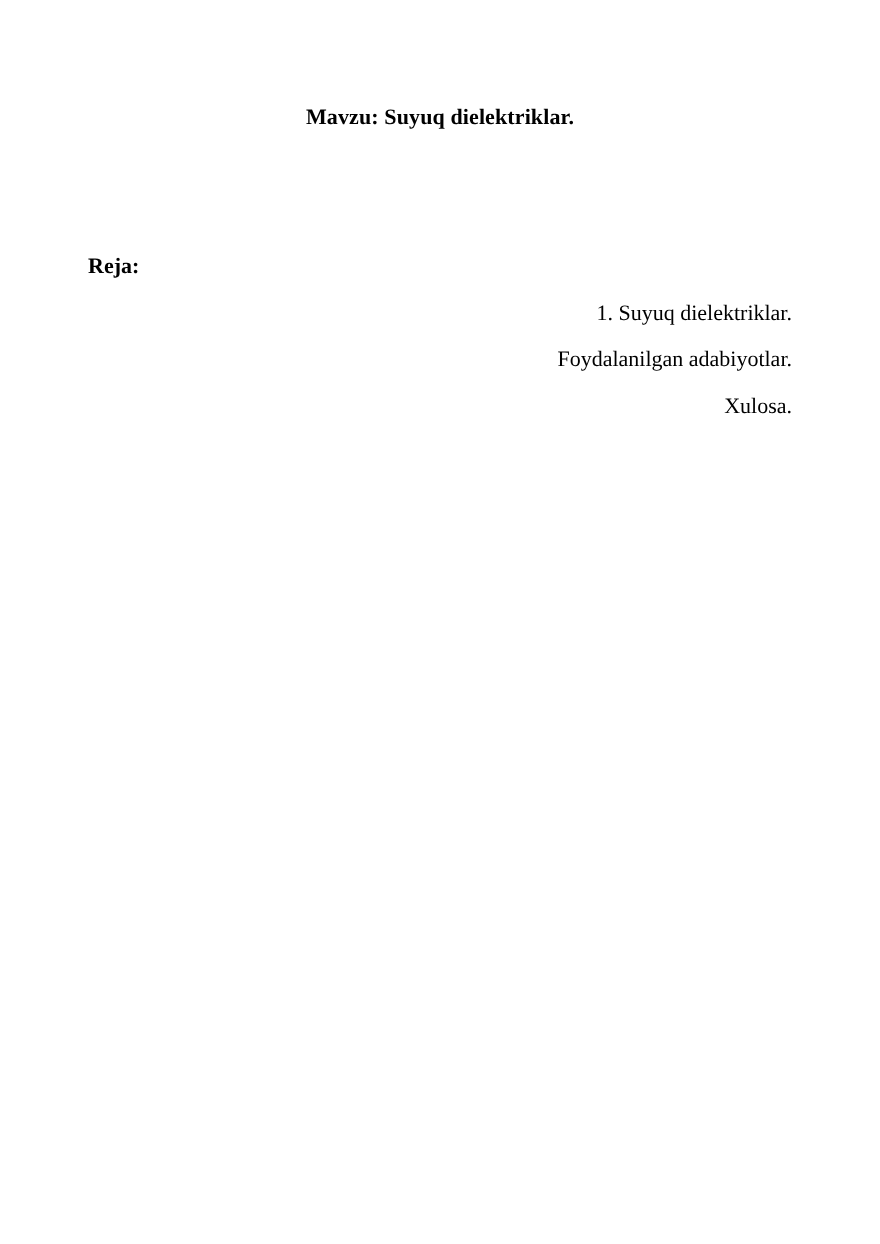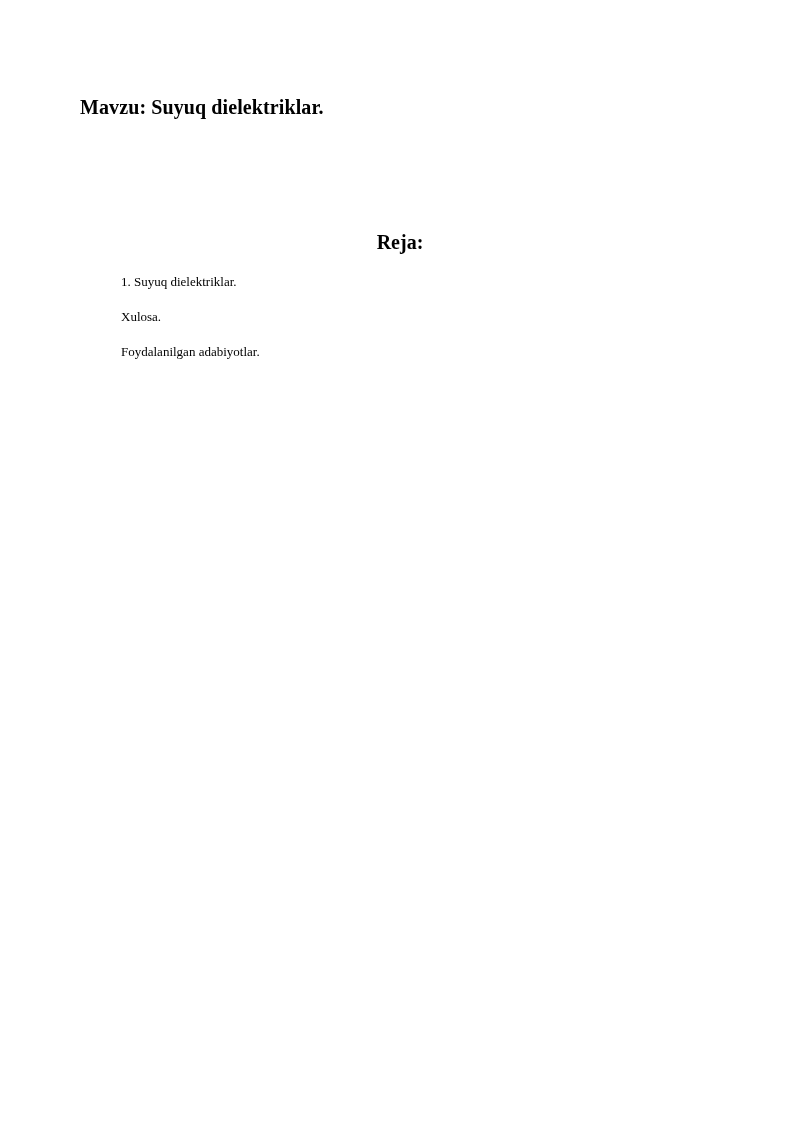--- a/index.html
+++ b/index.html
@@ -21,55 +21,56 @@
     left: 0;
     top: 0;
     width: 800px;
     height: 1131px;
     box-sizing: border-box;
     padding: 0 80px;
   }
   .title {
     margin: 0;
     padding-top: 96px;
+    text-align: center;
     font-size: 20px;
     font-weight: bold;
     letter-spacing: 0.1px;
   }
   .section-heading {
     margin: 0;
     padding-top: 112px;
-    text-align: center;
     font-size: 20px;
     font-weight: bold;
   }
   .toc {
     margin: 0;
     padding: 0;
     list-style: none;
     padding-top: 21px;
   }
   .toc-item {
-    font-size: 13px;
+    font-size: 20px;
     line-height: 1;
     padding-left: 41px;
     margin-bottom: 22px;
     white-space: nowrap;
+    text-align: right;
   }
 </style>
 </head>
 <body>
 
 <div class="page">
   <div class="doc-body">
 
     <h1 class="title">Mavzu: Suyuq dielektriklar.</h1>
 
     <h2 class="section-heading">Reja:</h2>
 
     <ul class="toc">
       <li class="toc-item">1. Suyuq dielektriklar.</li>
+      <li class="toc-item">Foydalanilgan adabiyotlar.</li>
       <li class="toc-item">Xulosa.</li>
-      <li class="toc-item">Foydalanilgan adabiyotlar.</li>
     </ul>
 
   </div>
 </div>
 
 </body></html>

